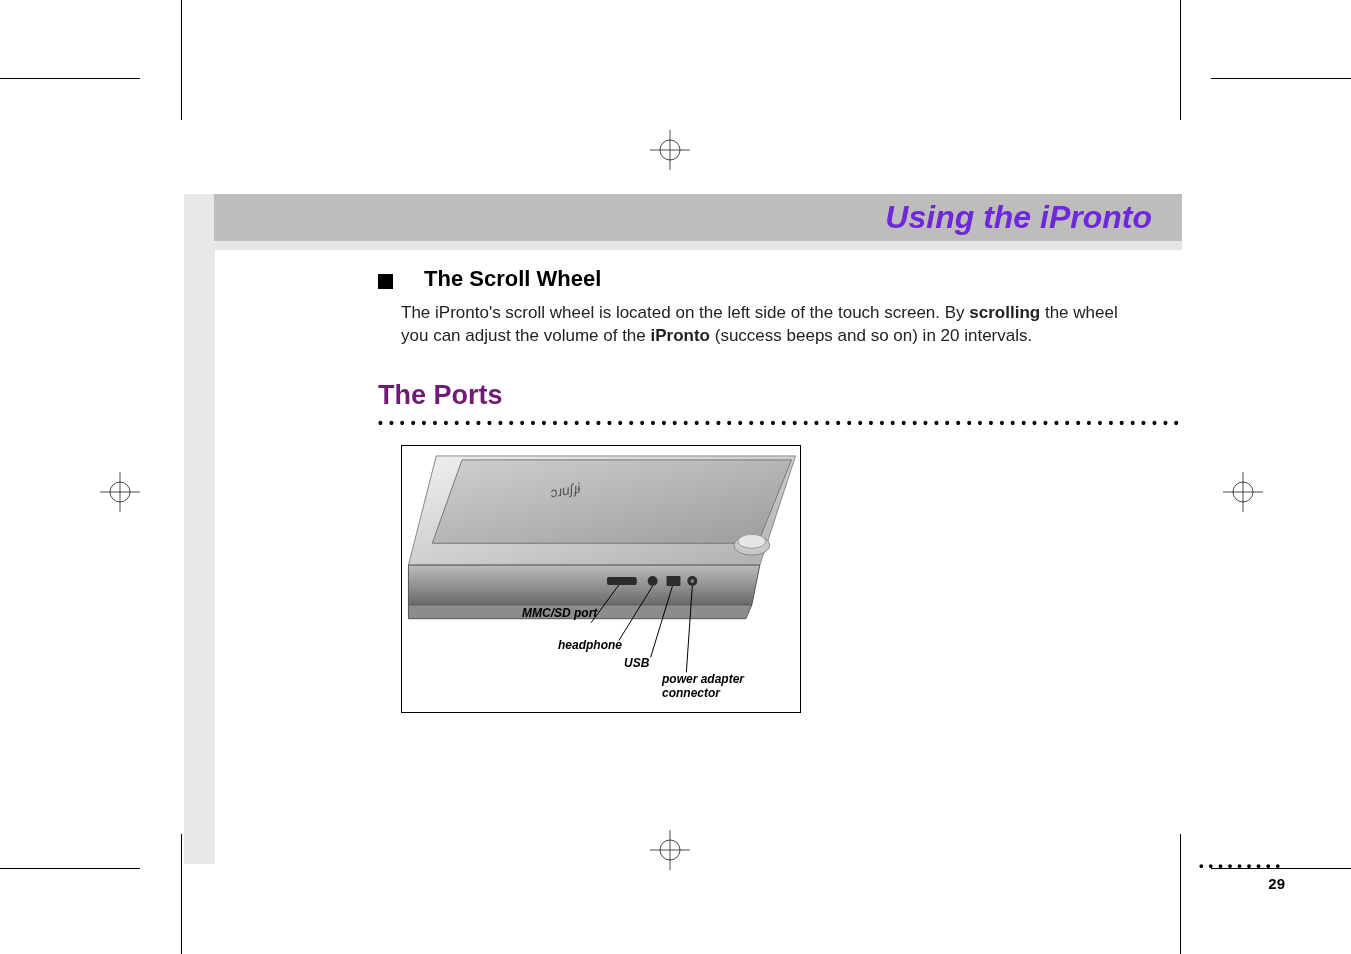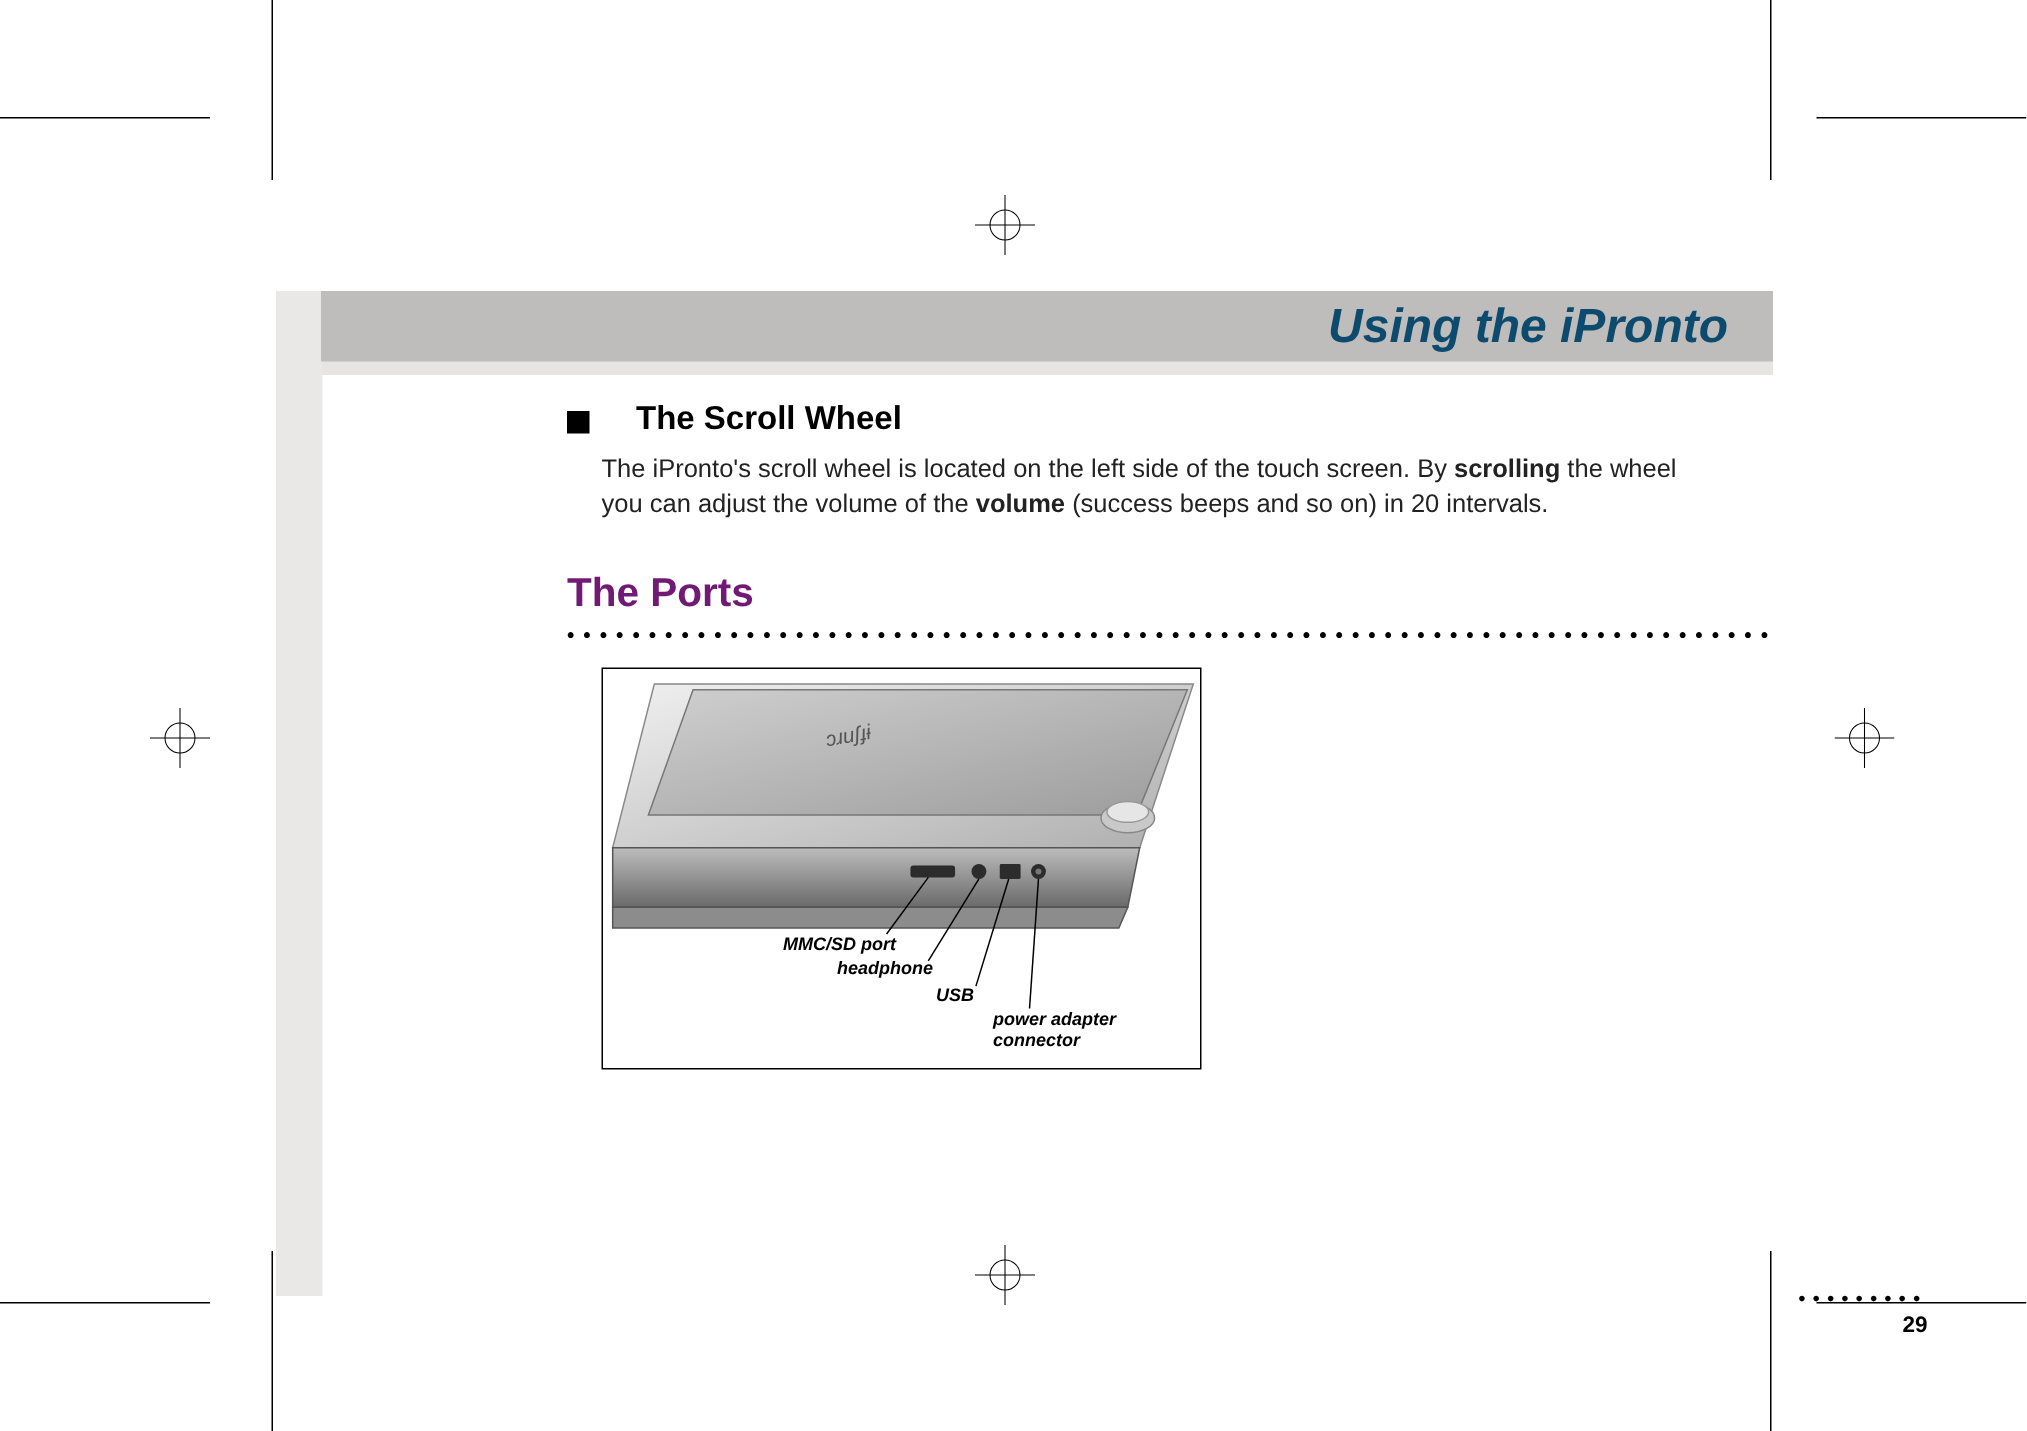--- a/index.html
+++ b/index.html
@@ -64,21 +64,21 @@
     top: 194px;
     width: 968px;
     height: 47px;
     background: #bfbdbb;
     display: flex;
     align-items: center;
     justify-content: flex-end;
     padding-right: 30px;
   }
   .chapter-title {
-    color: #0c4a6e;
+    color: #6d28d9;
     font-style: italic;
     font-weight: 700;
     font-size: 32px;
   }
 
   
   .content {
     position: absolute;
     left: 378px;
     top: 266px;
@@ -227,21 +227,21 @@
 </div>
 
 <div class="content">
 
   <div class="section-heading">
     <span class="black-square"></span>
     <span>The Scroll Wheel</span>
   </div>
 
   <p class="paragraph">
-    <span>The iPronto's scroll wheel is located on the left side of the touch screen. By </span><b>scrolling</b><span> the wheel you can adjust the volume of the </span><b>volume</b><span> (success beeps and so on) in 20 intervals.</span>
+    <span>The iPronto's scroll wheel is located on the left side of the touch screen. By </span><b>scrolling</b><span> the wheel you can adjust the volume of the </span><b>iPronto</b><span> (success beeps and so on) in 20 intervals.</span>
   </p>
 
 
   <div class="ports-heading">The Ports</div>
   <div class="dots-row">•••••••••••••••••••••••••••••••••••••••••••••••••••••••••••••••••••••••••••••••••••••••••••••••••••••••••••••••••••</div>
 
   <div class="figure-box">
     <svg viewBox="0 0 400 268">
 
       <defs>
@@ -279,21 +279,21 @@
 
       <circle cx="292" cy="136" r="5" fill="#2c2c2c"></circle>
       <circle cx="292" cy="136" r="2" fill="#777"></circle>
 
       <line x1="218" y1="140" x2="190" y2="178" stroke="#000" stroke-width="1"></line>
       <line x1="252" y1="141" x2="218" y2="196" stroke="#000" stroke-width="1"></line>
       <line x1="272" y1="141" x2="250" y2="213" stroke="#000" stroke-width="1"></line>
       <line x1="292" y1="141" x2="286" y2="228" stroke="#000" stroke-width="1"></line>
     </svg>
 
-    <div class="fig-label" style="left:120px; top:176px;">MMC/SD port</div>
+    <div class="fig-label" style="left:120px; top:160px;">MMC/SD port</div>
     <div class="fig-label" style="left:156px; top:192px;">headphone</div>
     <div class="fig-label" style="left:222px; top:210px;text-align:center;">USB</div>
     <div class="fig-label" style="left:260px; top:226px;">power adapter</div>
     <div class="fig-label" style="left:260px; top:240px;">connector</div>
   </div>
 
 </div>
 
 <div class="page-num-block">
   <div class="dot-row-small">•••••••••</div>

